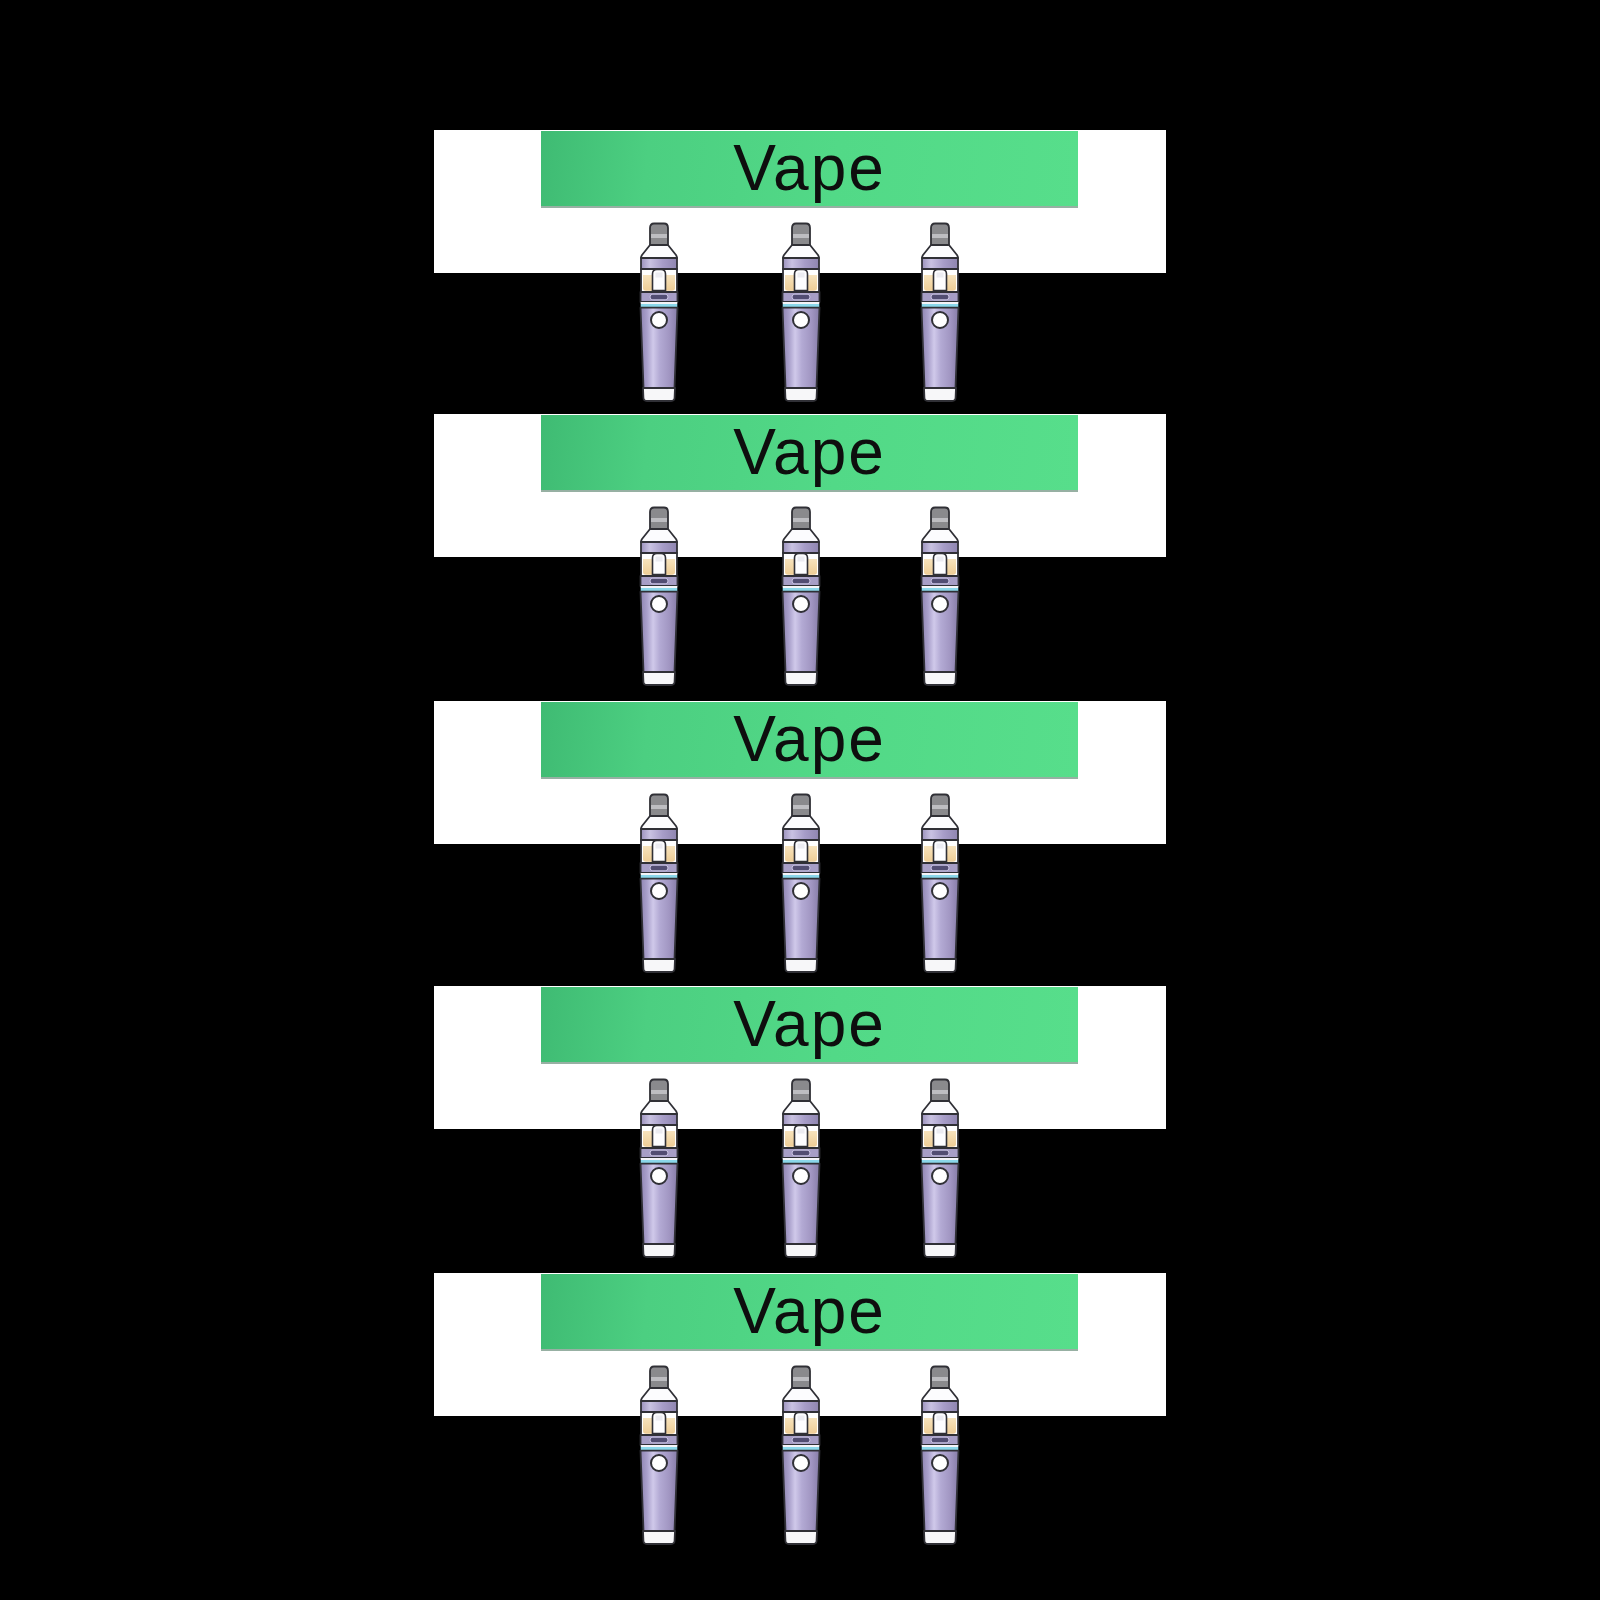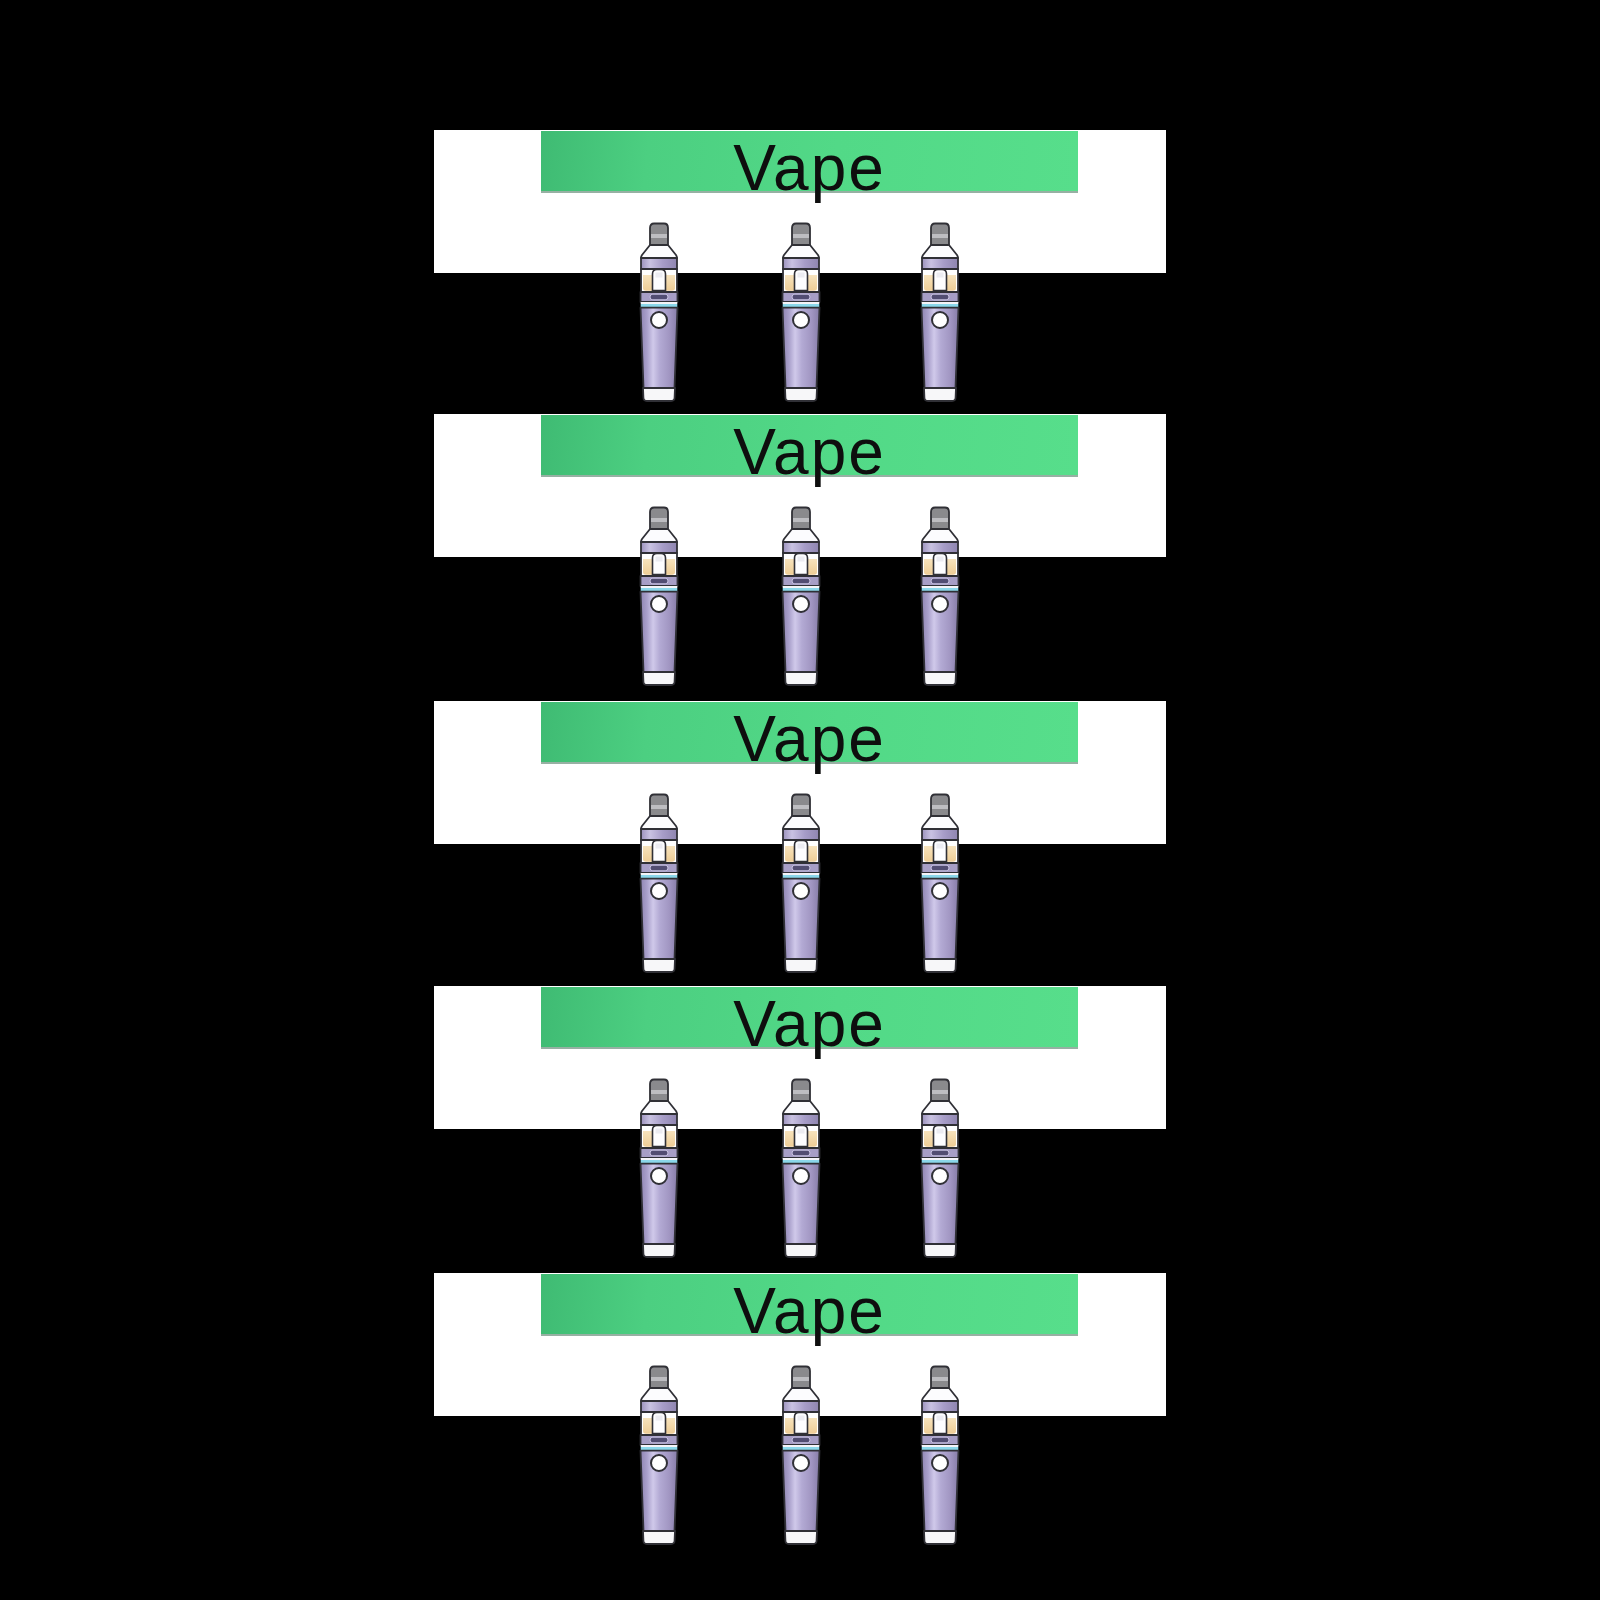--- a/index.html
+++ b/index.html
@@ -25,21 +25,21 @@
   .card:nth-of-type(3) { top: 701px; }
   .card:nth-of-type(4) { top: 986px; }
   .card:nth-of-type(5) { top: 1273px; }
 
   
   .banner {
     position: absolute;
     left: 107px;
     top: 1px;
     width: 537px;
-    height: 60px;
+    height: 75px;
     background: linear-gradient(96deg, #3fbb73 0%, #4ccf81 20%, #52d987 55%, #57de8b 100%);
     box-shadow: 0 2px 0 rgba(25, 80, 50, 0.45);
   }
   .banner-label {
     position: absolute;
     left: 0; right: 0;
     top: 4px;
     text-align: center;
     font-size: 64px;
     line-height: 1.05;

